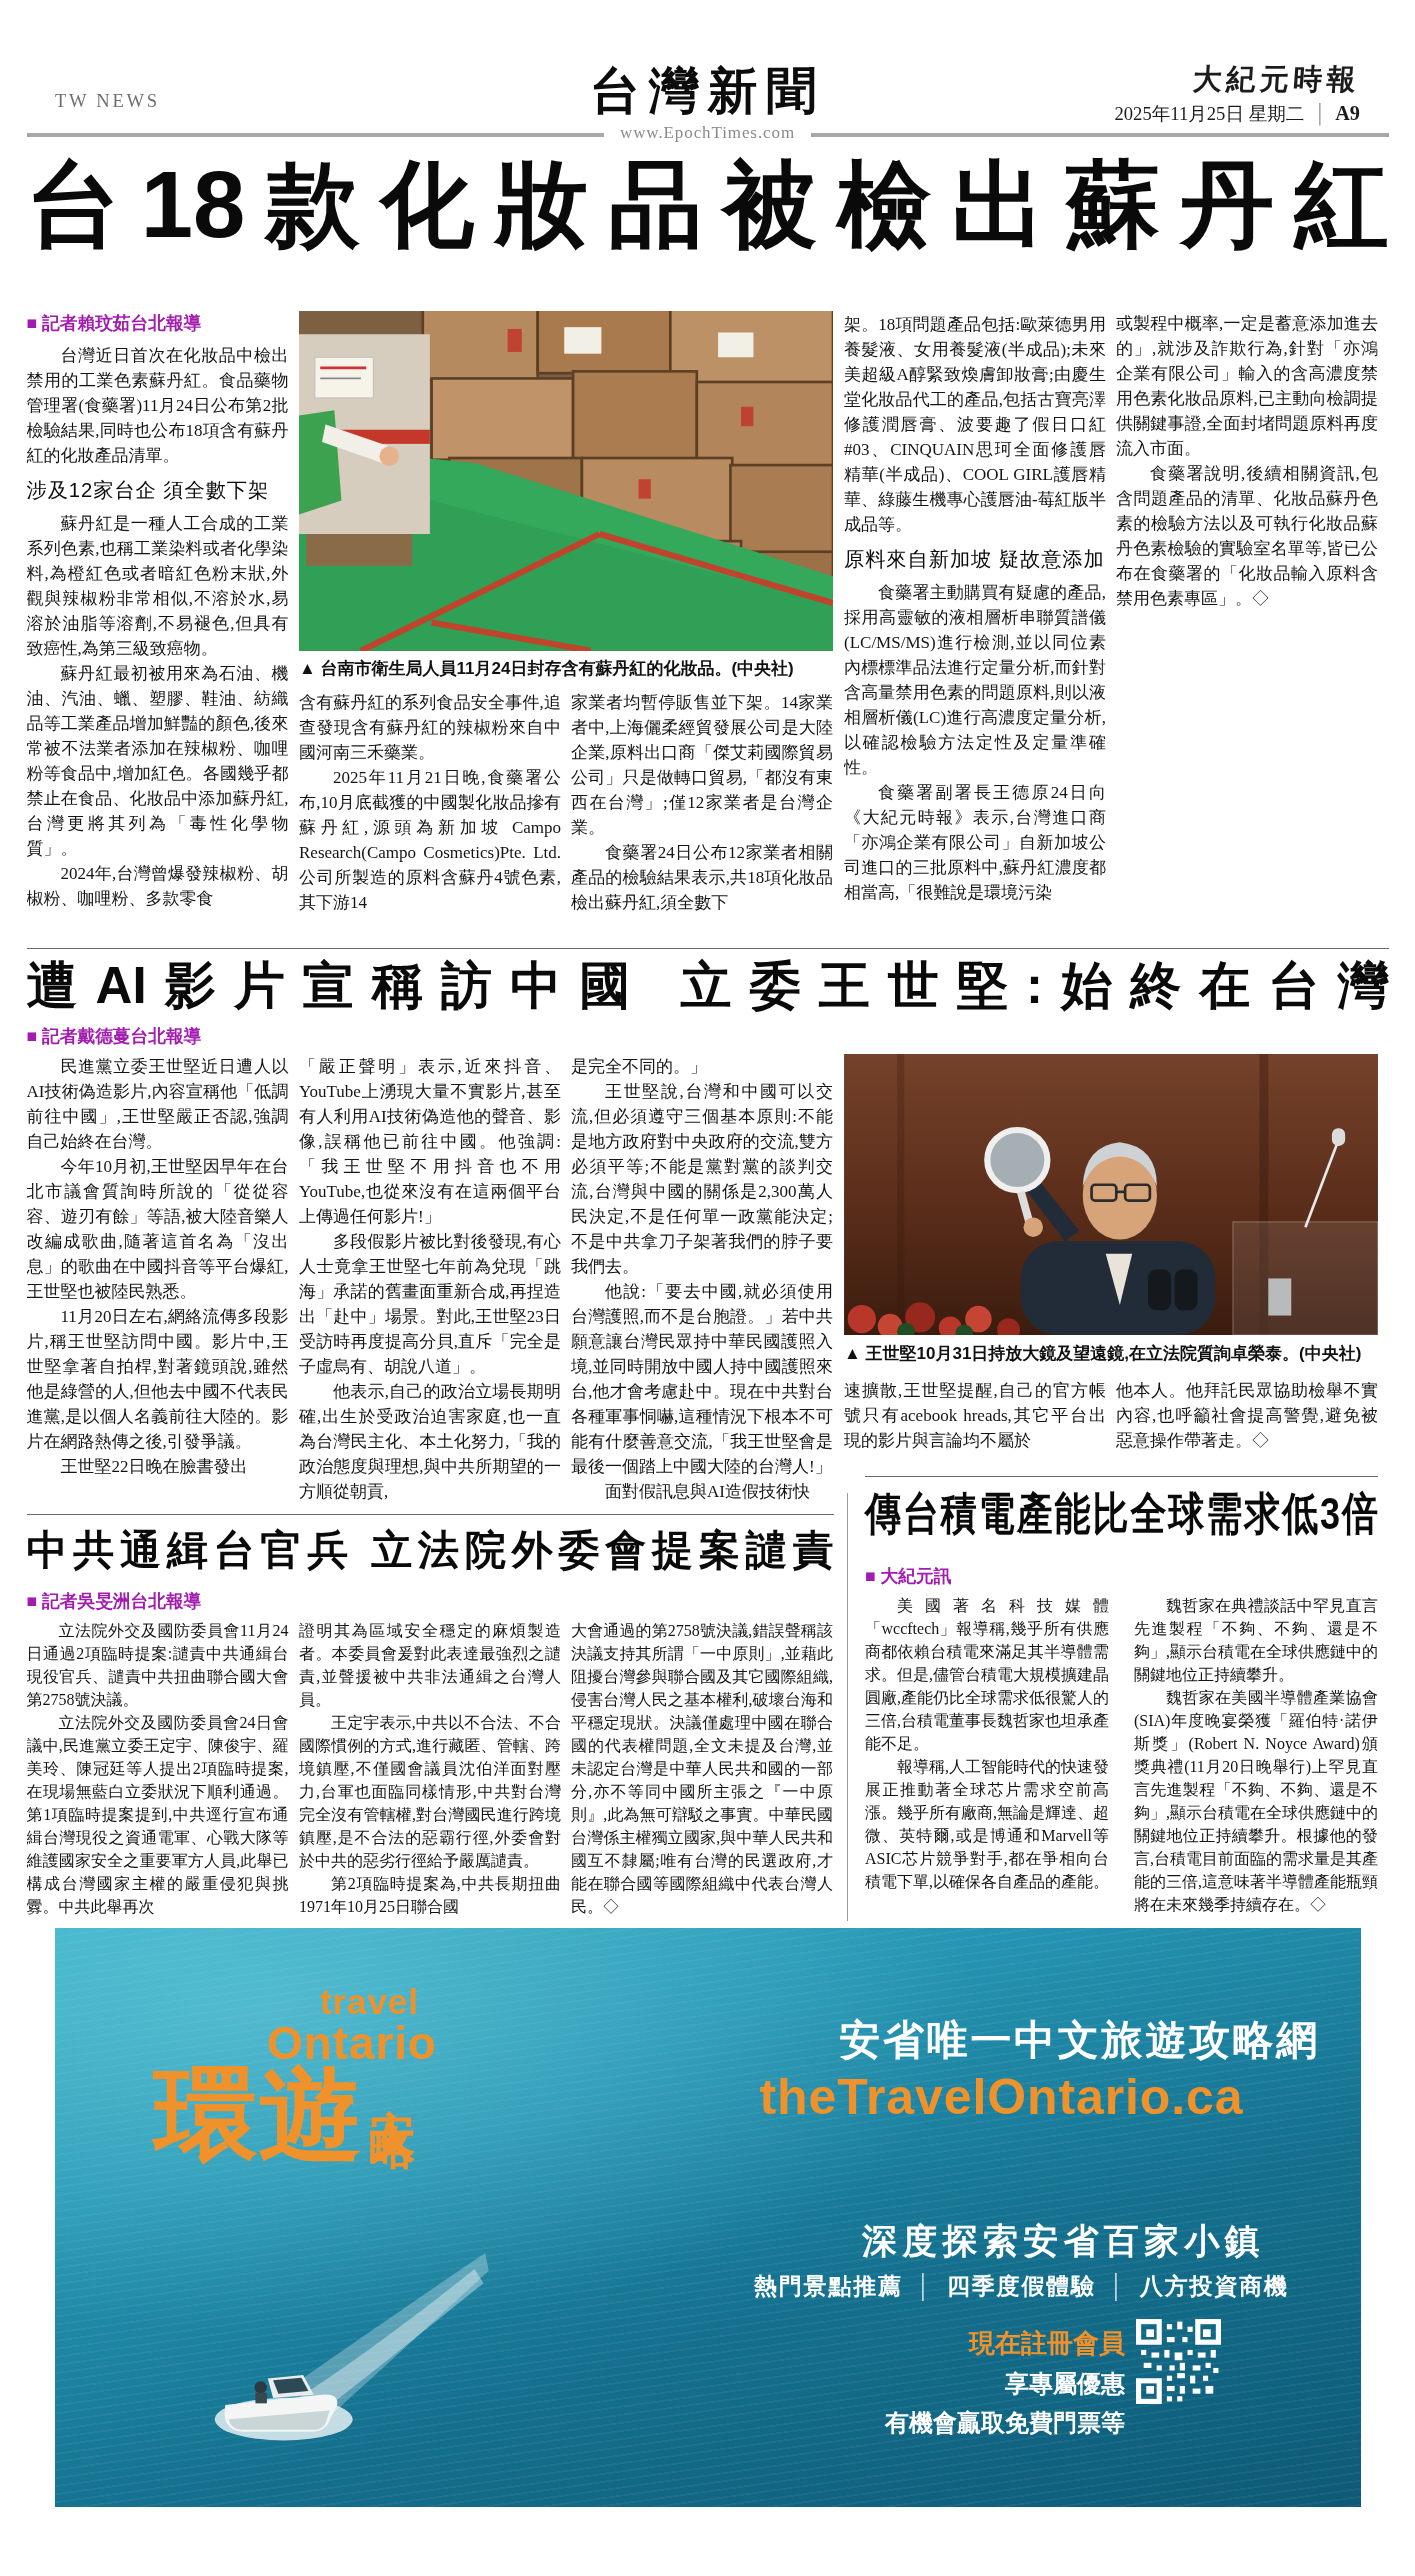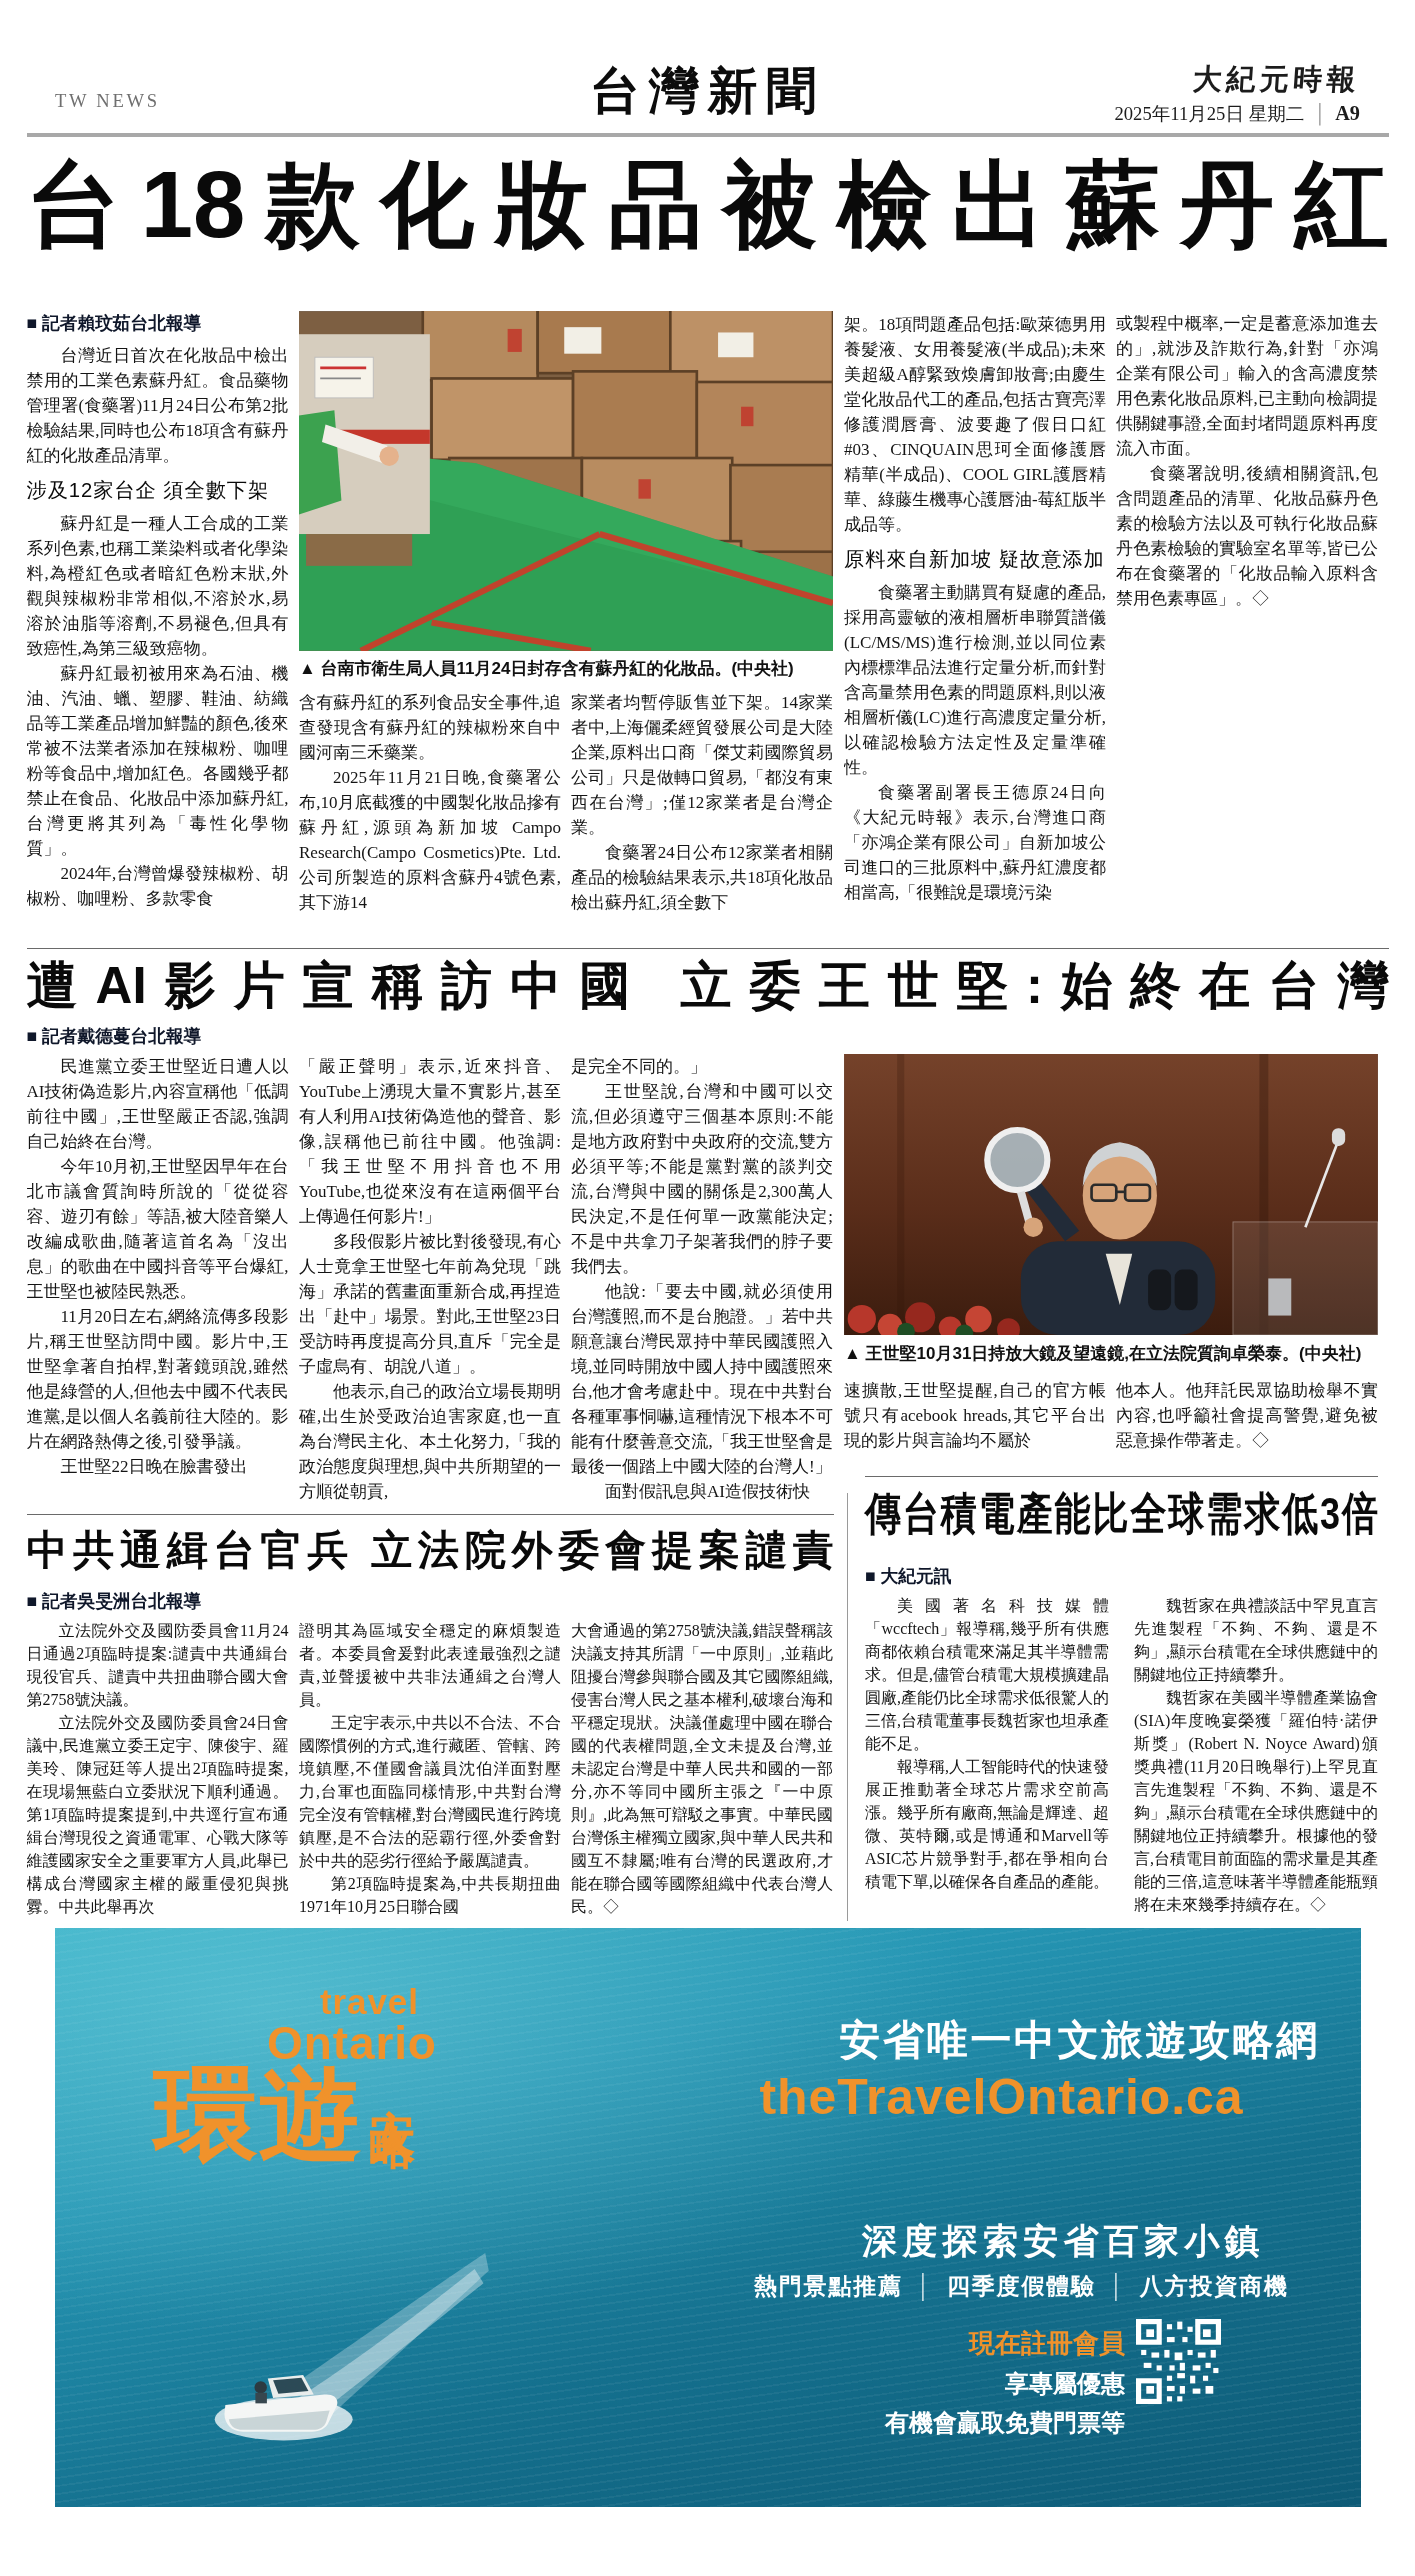--- a/index.html
+++ b/index.html
@@ -19,21 +19,21 @@
   .hdr-url{background:#fff;padding:0 16px;font-size:17px;color:#8a8a8a;letter-spacing:0.9px;}
   
   .headline{font-family:"Liberation Sans",sans-serif;font-weight:900;color:#0a0a0a;
             text-align:justify;text-align-last:justify;line-height:1.04;}
   .h-main{font-size:94px;letter-spacing:0px;}
   .h-2{font-size:51px;}
   .h-3{font-size:41px;}
   .h-4{font-size:36px;}
   .stretchY{display:block;transform:scaleY(1.25);transform-origin:top left;}
   
-  .byline{font-family:"Liberation Sans",sans-serif;font-weight:700;font-size:17.7px;color:#0f172a;}
+  .byline{font-family:"Liberation Sans",sans-serif;font-weight:700;font-size:17.7px;color:#a21caf;}
   .col{overflow:hidden;text-align:justify;}
   .body-a12{font-size:17px;line-height:25px;}
   .body-a34{font-size:16px;line-height:23px;}
   .col p{margin:0;}
   .col p.para{text-indent:2em;}
   .col p.cont{text-indent:0;}
   .col h3.subhead{font-family:"Liberation Sans",sans-serif;font-weight:400;font-size:20.3px;
                   margin:9.7px 0 8px 0;letter-spacing:0.9px;text-align:left;color:#0a0a0a;}
   .caption{font-family:"Liberation Sans",sans-serif;font-weight:700;font-size:17px;
            line-height:1.35;color:#111;}
@@ -74,20 +74,23 @@
 
 <div id="page">
 
   <div class="abs kicker" style="left:55px;top:90px;">TW NEWS</div>
   <div class="abs section-title" style="left:0;top:58px;">台灣新聞</div>
   <div class="abs masthead" style="right:55px;top:60px;">大紀元時報</div>
   <div class="abs dateline" style="right:55px;top:101px;">
     <span>2025年11月25日 星期二</span><span class="dl-sep">│</span><b>A9</b>
   </div>
   <div class="abs hdr-rule" style="left:26.5px;width:1362px;top:133px;"></div>
+  <div class="abs" style="left:0;top:123px;width:100%;text-align:center;">
+    <span class="hdr-url">www.EpochTimes.com</span>
+  </div>
 
   <div class="abs headline h-main" style="left:26.5px;width:1362px;top:156px;">台18款化妝品被檢出蘇丹紅</div>
 
   <div class="abs byline" style="left:26.5px;top:311px;">■ 記者賴玟茹台北報導</div>
   <div class="abs col body-a12" style="left:26.5px;top:343px;width:262px;height:598px;">
       <p class="para">台灣近日首次在化妝品中檢出禁用的工業色素蘇丹紅。食品藥物管理署(食藥署)11月24日公布第2批檢驗結果,同時也公布18項含有蘇丹紅的化妝產品清單。</p>
       <h3 class="subhead">涉及12家台企 須全數下架</h3>
       <p class="para">蘇丹紅是一種人工合成的工業系列色素,也稱工業染料或者化學染料,為橙紅色或者暗紅色粉末狀,外觀與辣椒粉非常相似,不溶於水,易溶於油脂等溶劑,不易褪色,但具有致癌性,為第三級致癌物。</p>
       <p class="para">蘇丹紅最初被用來為石油、機油、汽油、蠟、塑膠、鞋油、紡織品等工業產品增加鮮豔的顏色,後來常被不法業者添加在辣椒粉、咖哩粉等食品中,增加紅色。各國幾乎都禁止在食品、化妝品中添加蘇丹紅,台灣更將其列為「毒性化學物質」。</p>
       <p class="para">2024年,台灣曾爆發辣椒粉、胡椒粉、咖哩粉、多款零食</p>

